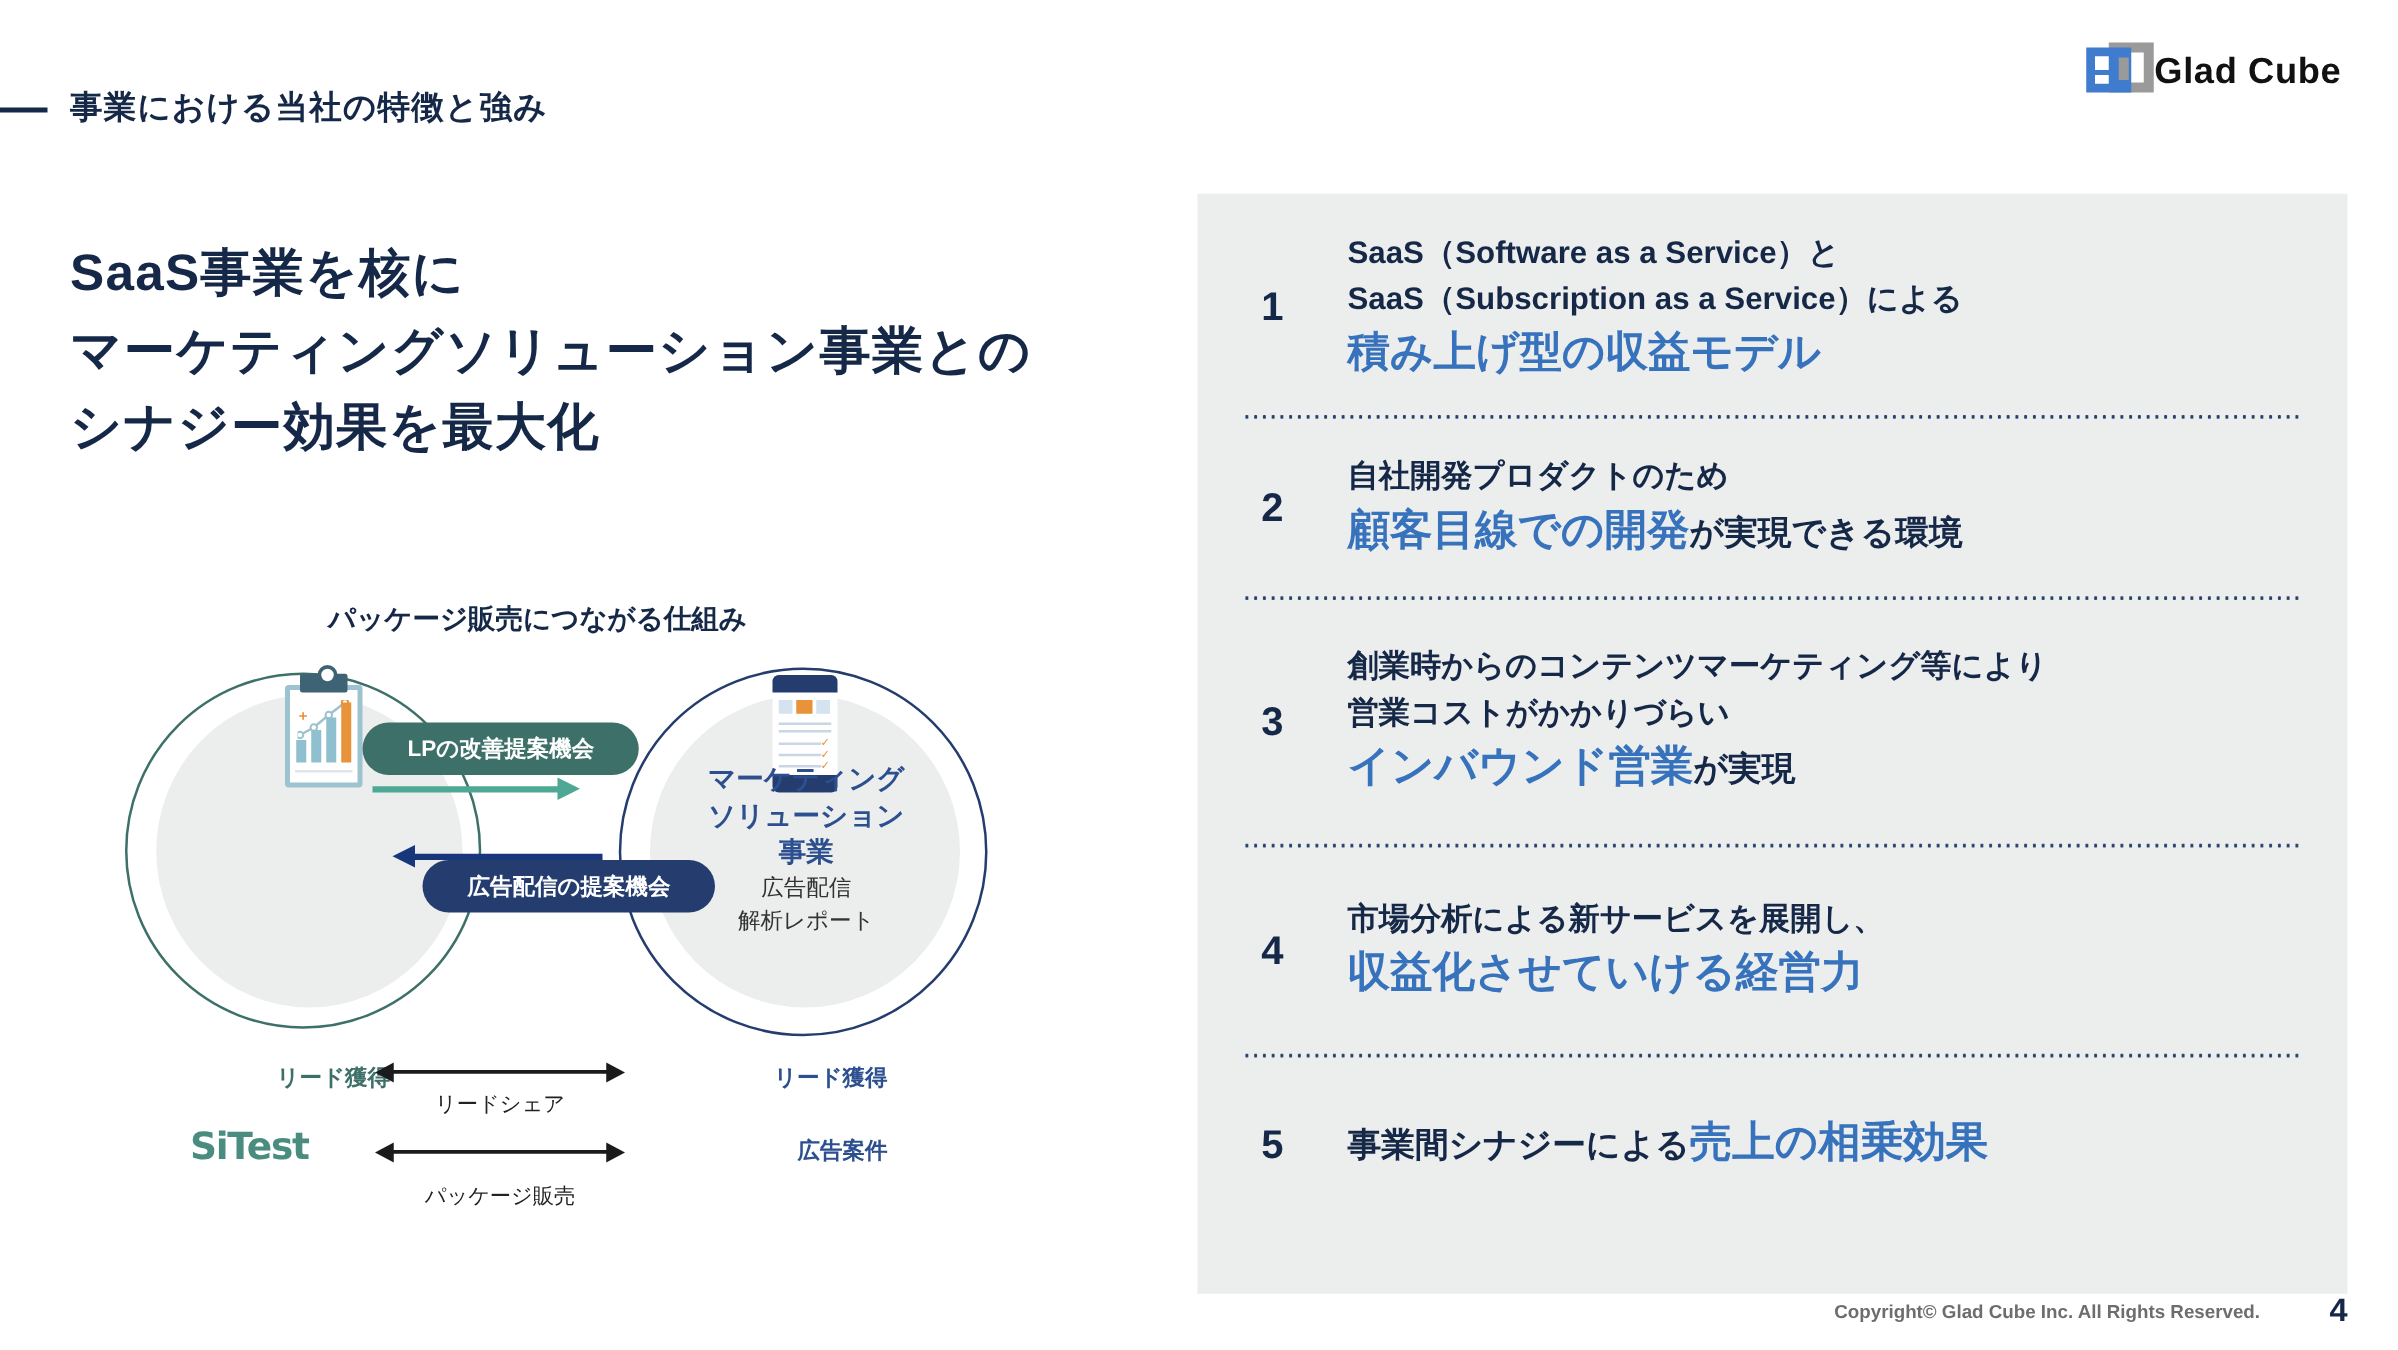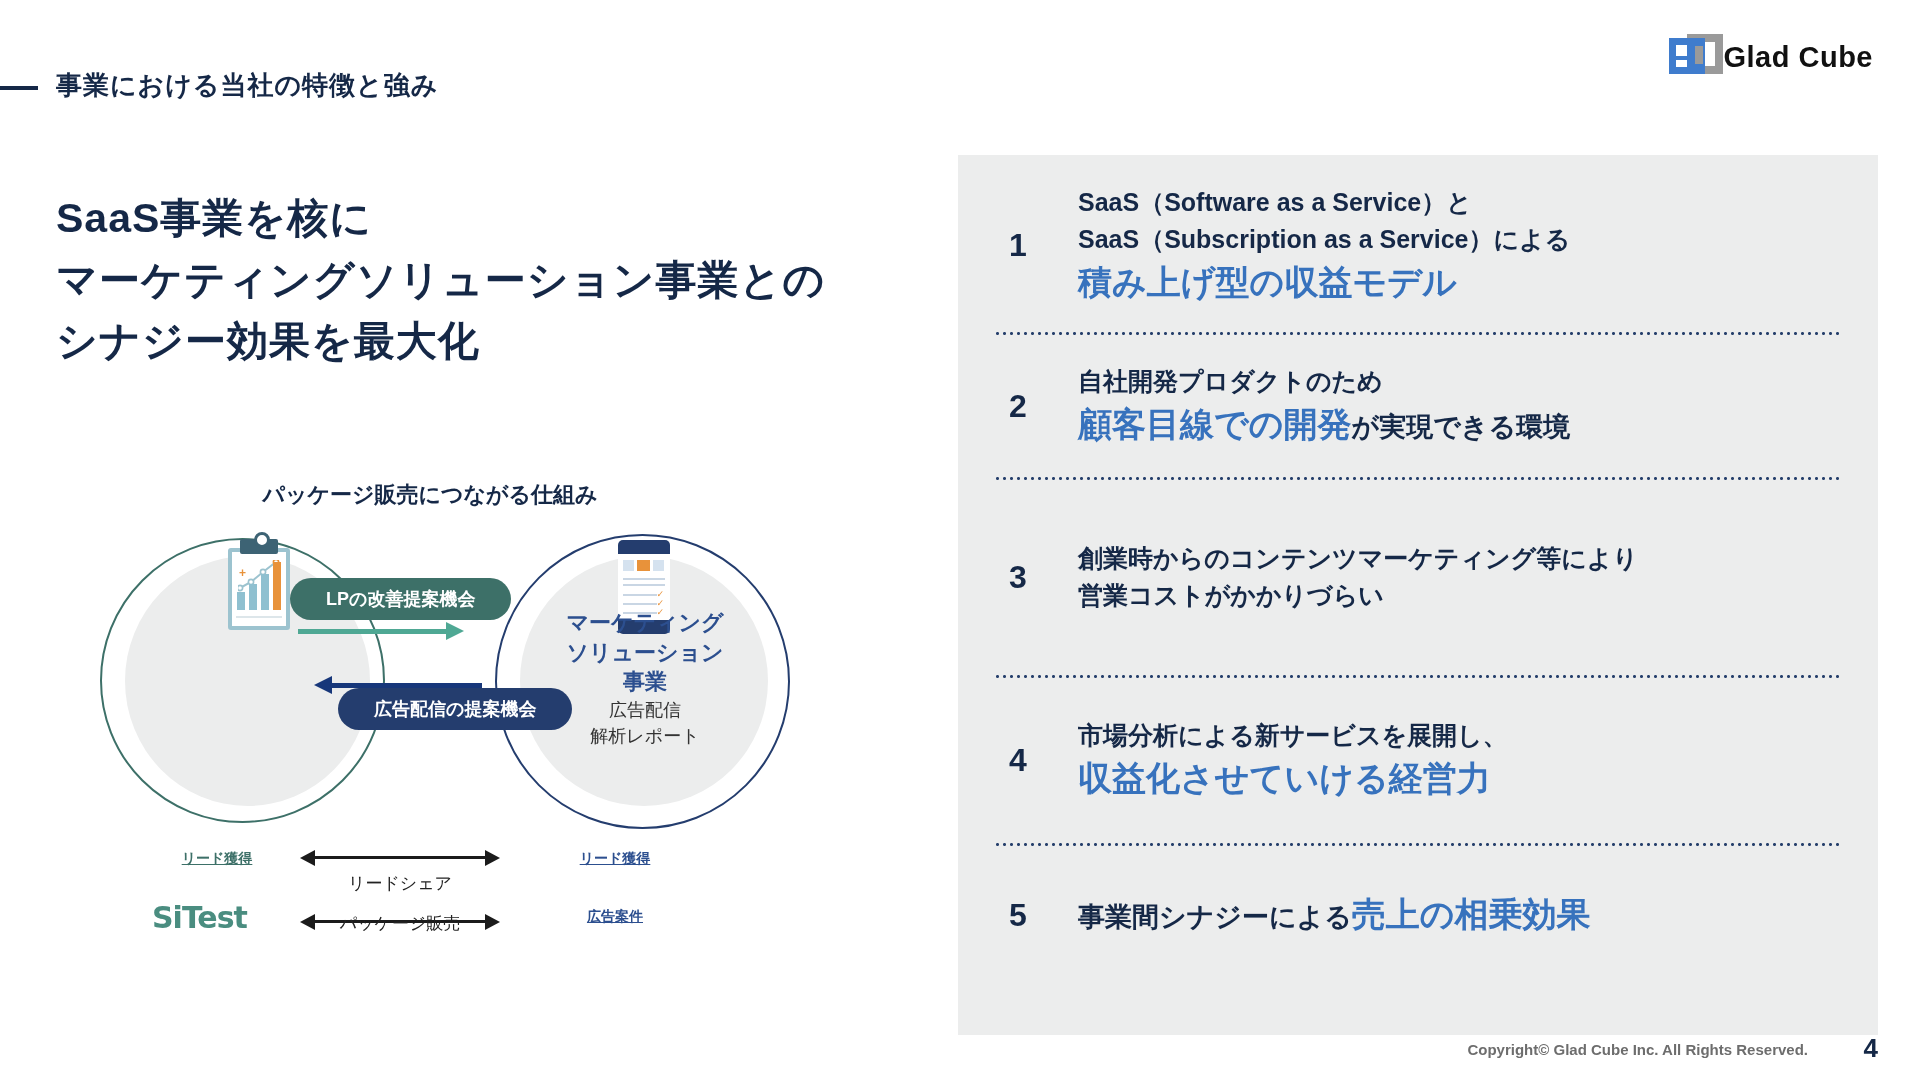--- a/index.html
+++ b/index.html
@@ -125,37 +125,37 @@
 
   
   .ar-shaft { position:absolute; height:5px; }
   .ar-head  { position:absolute; width:0; height:0; }
   .ar-green-shaft { left:218px; top:149px; width:152px; background:#4fa894; }
   .ar-green-head  { left:366px; top:142px; border-top:9px solid transparent; border-bottom:9px solid transparent; border-left:18px solid #4fa894; }
   .ar-navy-shaft  { left:252px; top:203px; width:150px; background:#17377a; }
   .ar-navy-head   { left:234px; top:196px; border-top:9px solid transparent; border-bottom:9px solid transparent; border-right:18px solid #17377a; }
 
   
-  .bl { position:absolute; font-size:14px; font-weight:700; text-align:center; width:190px;text-decoration:underline; }
+  .bl { position:absolute; font-size:18px; font-weight:700; text-align:right; width:190px; }
   .bl-left  { left:42px; color:#3d7068; }
   .bl-right { left:440px; color:#2c4f8f; }
   .lead-l { top:370px; } .lead-r { top:370px; }
   .sitest { position:absolute; left:72px; top:420px; width:130px; height:34px; }
   .sitest-txt { font-size:30px; font-weight:700; color:#4a8d80; letter-spacing:-1px; font-family:"DejaVu Sans",sans-serif;}
   .adcase { top:428px; }
 
   .dbl { position:absolute; height:20px; }
   .dbl .sh { position:absolute; left:14px; right:14px; top:8px; height:3px; background:#1b1b1b; }
   .dbl .hl { position:absolute; left:0; top:2px; width:0;height:0;border-top:8px solid transparent;border-bottom:8px solid transparent;border-right:15px solid #1b1b1b;}
   .dbl .hr { position:absolute; right:0; top:2px; width:0;height:0;border-top:8px solid transparent;border-bottom:8px solid transparent;border-left:15px solid #1b1b1b;}
   .dbl1 { left:220px; top:368px; width:200px; }
   .dbl2 { left:220px; top:432px; width:200px; }
   .dbl-cap { position:absolute; width:200px; text-align:center; font-size:17px; color:#222; }
   .cap1 { left:220px; top:392px; }
-  .cap2 { left:220px; top:432px; }
+  .cap2 { left:220px; top:465px; }
 
   
   .panel {
     position:absolute; left:958px; top:155px; width:920px; height:880px;
     background:#eceded;
   }
   .prow { position:absolute; left:0; width:100%; display:flex; }
   .pnum {
     width:120px; flex:0 0 120px; text-align:center;
     font-size:32px; font-weight:700; color:#152847;
@@ -311,20 +311,21 @@
       </div>
     </div>
 
     <div class="divider" style="top:322px;"></div>
 
     <div class="prow" style="top:338px; height:168px;">
       <div class="pnum">3</div>
       <div class="ptxt">
         <div class="ln-sm">創業時からのコンテンツマーケティング等により</div>
         <div class="ln-sm">営業コストがかかりづらい</div>
+        <div class="ln-mix"><span class="hl">インバウンド営業</span><span>が実現</span></div>
       </div>
     </div>
 
     <div class="divider" style="top:520px;"></div>
 
     <div class="prow" style="top:540px; height:130px;">
       <div class="pnum">4</div>
       <div class="ptxt">
         <div class="ln-sm">市場分析による新サービスを展開し、</div>
         <div class="ln-lg">収益化させていける経営力</div>

